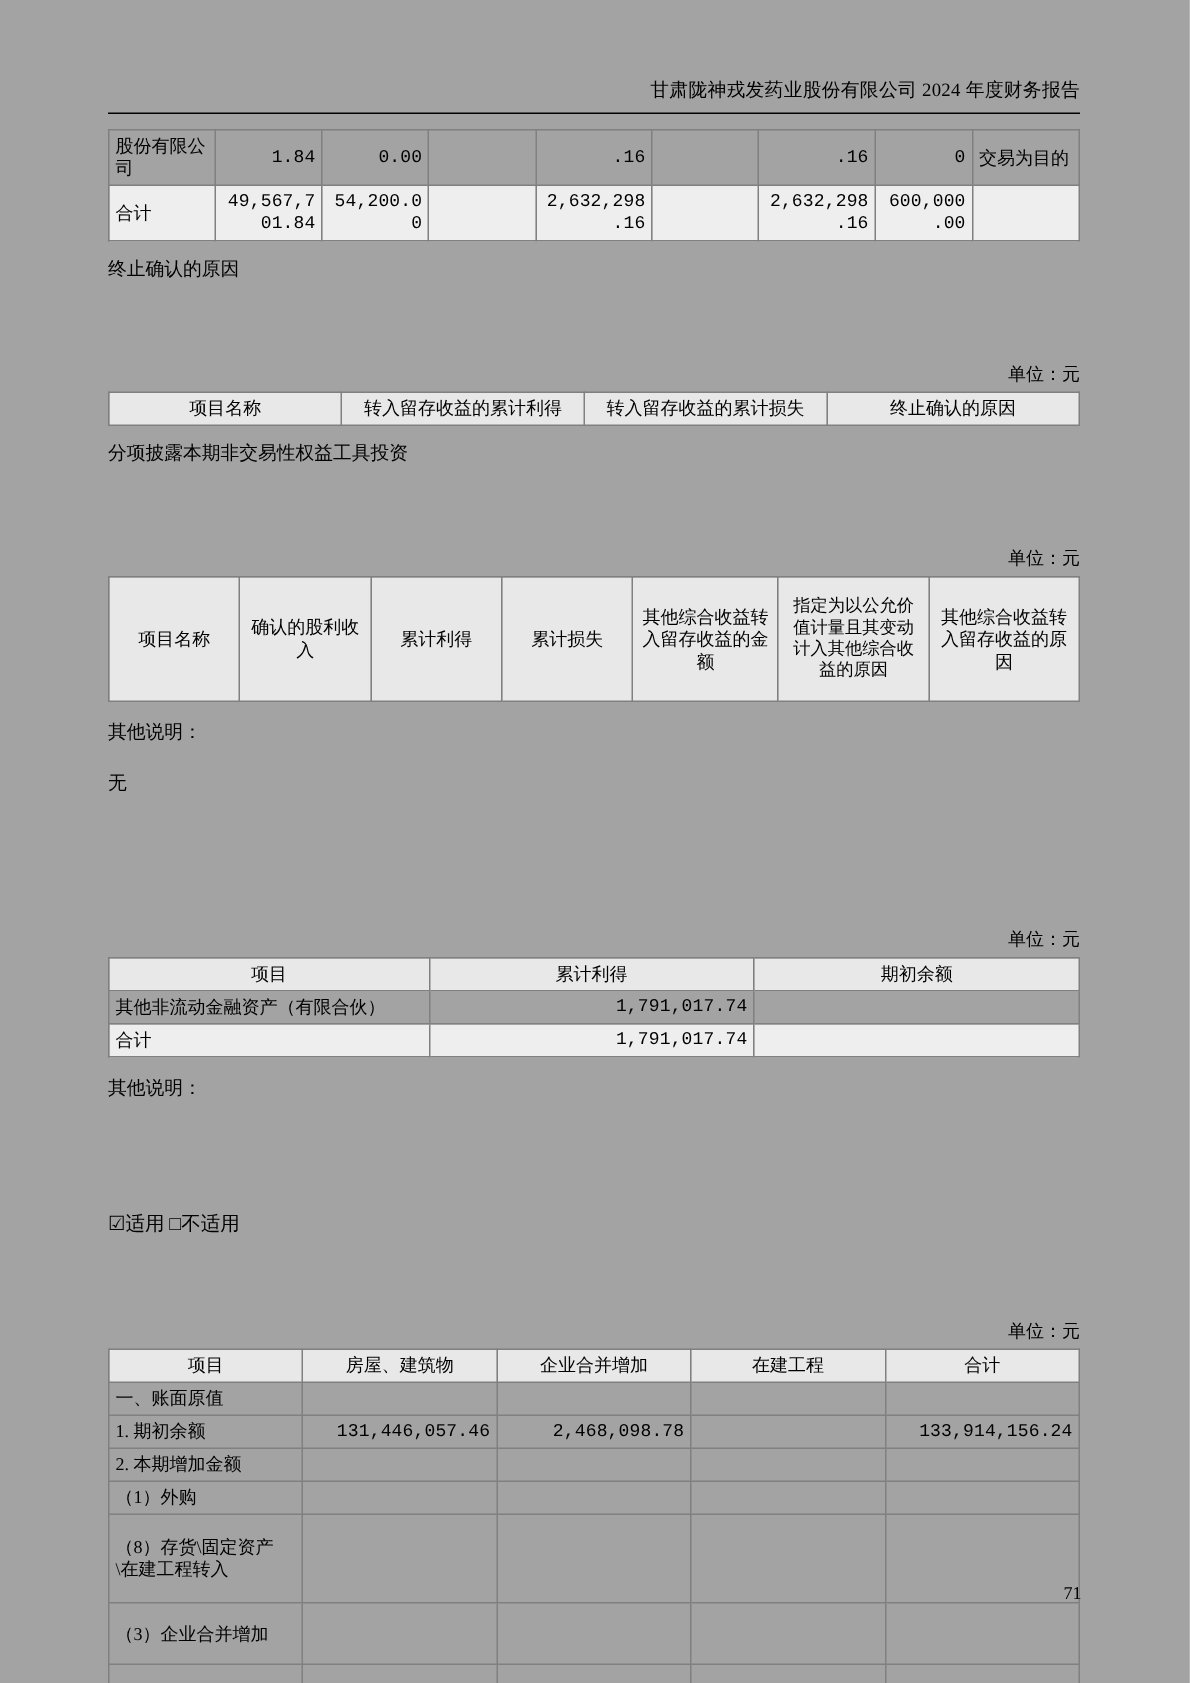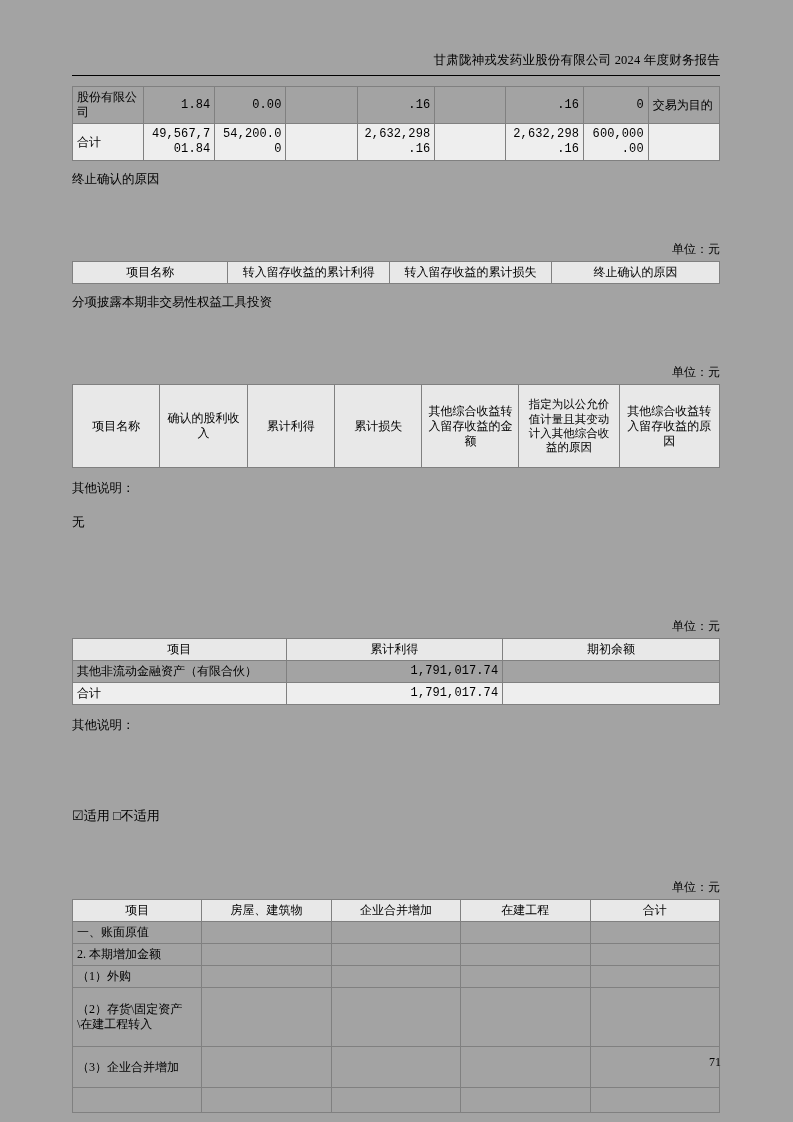--- a/index.html
+++ b/index.html
@@ -256,35 +256,42 @@
           <td>合计</td>
         </tr>
         <tr>
           <td class="l indent1">一、账面原值</td>
           <td class="num"></td>
           <td class="num"></td>
           <td class="num"></td>
           <td class="num"></td>
         </tr>
         <tr>
+          <td class="l indent2">1. 期初余额</td>
+          <td class="num">131,446,057.46</td>
+          <td class="num">2,468,098.78</td>
+          <td class="num"></td>
+          <td class="num">133,914,156.24</td>
+        </tr>
+        <tr>
           <td class="l indent2">2. 本期增加金额</td>
           <td class="num"></td>
           <td class="num"></td>
           <td class="num"></td>
           <td class="num"></td>
         </tr>
         <tr>
           <td class="l indent2">（1）外购</td>
           <td class="num"></td>
           <td class="num"></td>
           <td class="num"></td>
           <td class="num"></td>
         </tr>
         <tr>
-          <td class="l indent2" style="height:52px">（2）存货\固定资产\在建工程转入</td>
+          <td class="l indent2" style="height:52px">（8）存货\固定资产\在建工程转入</td>
           <td class="num"></td>
           <td class="num"></td>
           <td class="num"></td>
           <td class="num"></td>
         </tr>
         <tr>
           <td class="l indent2" style="height:34px">（3）企业合并增加</td>
           <td class="num"></td>
           <td class="num"></td>
           <td class="num"></td>

